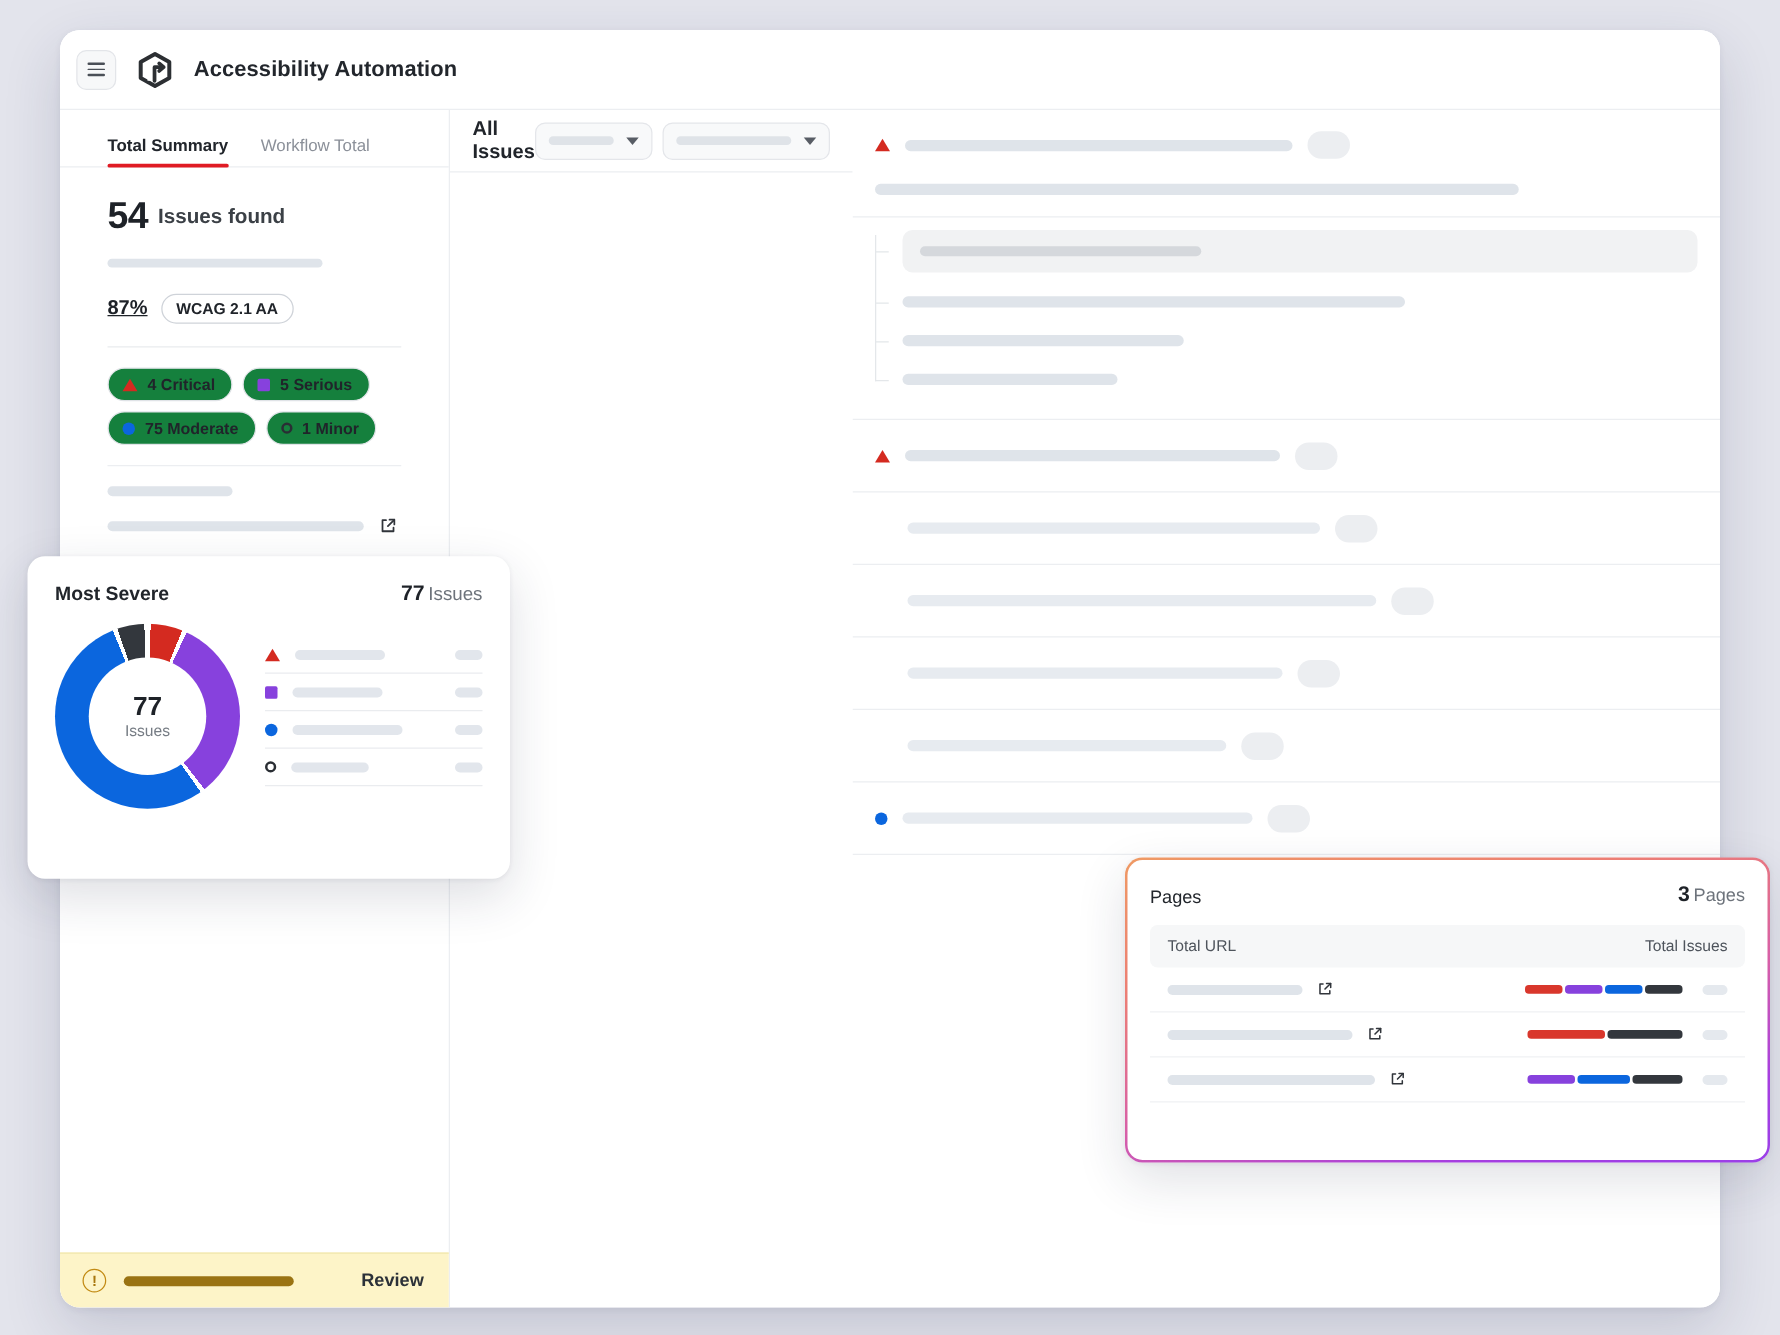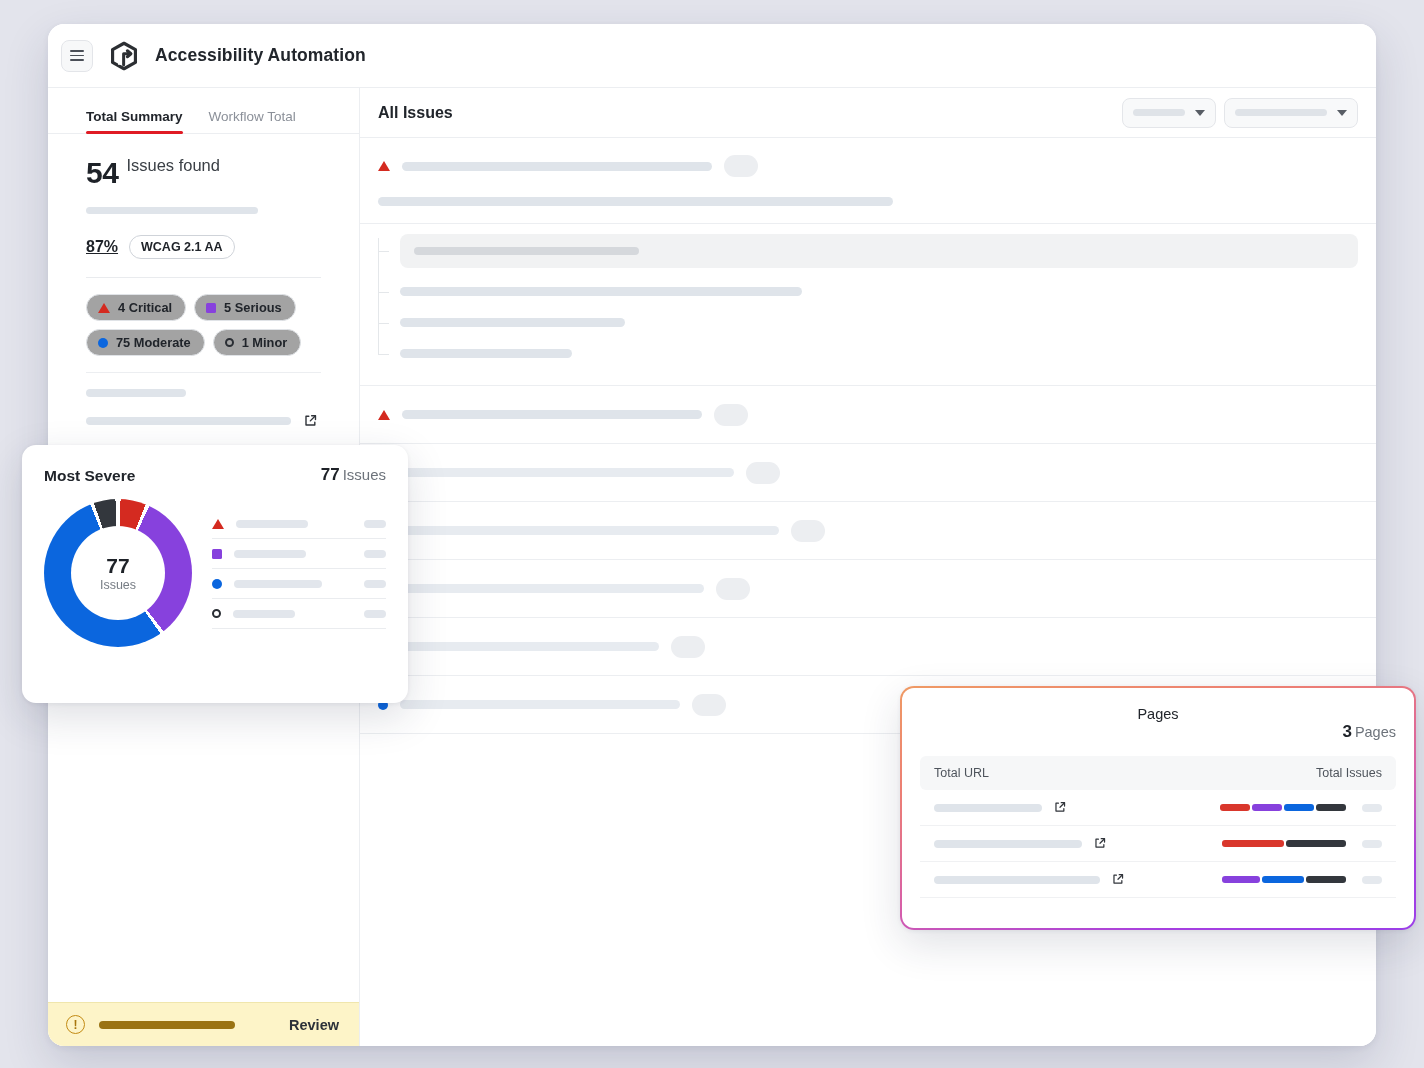--- a/index.html
+++ b/index.html
@@ -90,23 +90,23 @@
   .tab.active::after {
     content: "";
     position: absolute;
     left: 0; right: 0; bottom: -1px;
     height: 2.6px; border-radius: 2px;
     background: #e01b24;
   }
 
   .side-inner { padding: 22px 38px 0 38px; }
 
-  .issues-found { display: flex; align-items: flex-start; gap: 8px; }
+  .issues-found { display: flex; align-items: center; gap: 8px; }
   .issues-found .num { font-size: 30px; font-weight: 700; color: #1e2228; letter-spacing: -.5px; }
-  .issues-found .lbl { font-size: 16.5px; color: #3b4046; }
+  .issues-found .lbl { font-size: 16.5px; color: #3b4046; font-weight: bold; }
 
   .sk { background: #dfe4ea; border-radius: 6px; display: block; }
   .sk-lite { background: #e7ebf0; border-radius: 6px; display: block; }
 
   .bar-under { width: 172px; height: 7px; margin-top: 17px; }
 
   .wcag-row { display: flex; align-items: center; gap: 11px; margin-top: 21px; }
   .pct { font-size: 16px; font-weight: 700; color: #1e2228; text-decoration: underline; }
   .wcag-pill {
     border: 1px solid #cfd3d9;
@@ -119,21 +119,21 @@
 
   .hr { height: 1px; background: #e9ebee; margin: 18px 0 0 0; }
   .hr2 { height: 1px; background: #eceef1; margin: 16px 0 0 0; }
 
   .sev-wrap { display: flex; flex-wrap: wrap; gap: 8px; margin-top: 16px; max-width: 232px; }
   .sev {
     display: inline-flex; align-items: center; gap: 8px;
     border: 1px solid #e0e3e7; border-radius: 999px;
     padding: 5px 13px 5px 11px;
     font-size: 12.8px; font-weight: 600; color: #20242a;
-    background: #a3a3a3; cursor: pointer; white-space: nowrap;
+    background: #15803d; cursor: pointer; white-space: nowrap;
   }
   .ic-tri { width:0;height:0;border-left:6px solid transparent;border-right:6px solid transparent;border-bottom:10px solid #d42a20; }
   .ic-sq { width:10px;height:10px;background:#8741dd;border-radius:1.5px; }
   .ic-dot{ width:10px;height:10px;background:#0b66de;border-radius:50%; }
   .ic-ring{ width:9px;height:9px;border:2px solid #2a2e34;border-radius:50%; }
 
   .ext-row { display: flex; align-items: center; gap: 12px; margin-top: 16px; }
 
   
   .ext-icon { width: 15px; height: 15px; flex: 0 0 15px; position: relative; }
@@ -151,21 +151,21 @@
     width: 19px; height: 19px; border-radius: 50%;
     border: 1.7px solid #c28a13;
     display:flex; align-items:center; justify-content:center;
     flex: 0 0 19px;
     font-size: 12px; font-weight: 700; color: #a8760d; line-height: 1;
   }
   .review-sk { flex: 0 0 136px; height: 8px; background: #9a7313; border-radius: 6px; }
   .review-lbl { margin-left: auto; font-size: 14.5px; font-weight: 700; color: #2c3138; cursor: pointer; }
 
   
-  .main { flex: 1; display: flex; flex-direction: column; min-width: 0; background: #fff; }
+  .main { flex: 1; display: flex; flex-direction: row; min-width: 0; background: #fff; }
 
   .main-head {
     height: 50px; flex: 0 0 50px;
     display: flex; align-items: center;
     padding: 0 18px 0 18px;
     border-bottom: 1px solid #eceef1;
   }
   .main-title { font-size: 16px; font-weight: 700; color: #21252b; }
   .head-ctrls { margin-left: auto; display: flex; gap: 8px; }
   .ctrl {
@@ -265,21 +265,21 @@
     background: linear-gradient(165deg,#ef9a64 0%, #ec7e74 28%, #d75fa8 58%, #a63fe0 82%, #9b3fe8 100%);
     box-shadow: 0 14px 40px rgba(35,40,70,.14), 0 1px 4px rgba(35,40,70,.07);
   }
   .card-pages-inner {
     width: 100%; height: 100%;
     background: #fff;
     border-radius: 12px;
     padding: 18px 18px 0 18px;
     overflow: hidden;
   }
-  .pg-head { display: flex; align-items: center; flex-direction: column; }
+  .pg-head { display: flex; align-items: flex-end; }
   .pg-title { font-size: 14.5px; color: #22262c; }
   .pg-count { margin-left: auto; font-size: 14.5px; color: #6d737b; }
   .pg-count b { font-size: 17px; font-weight: 700; color: #1e2228; margin-right: 3px; }
 
   .pg-table { margin-top: 14px; }
   .pg-thead {
     background: #f6f7f8;
     border-radius: 6px;
     display: flex; align-items: center;
     height: 34px; padding: 0 14px;

